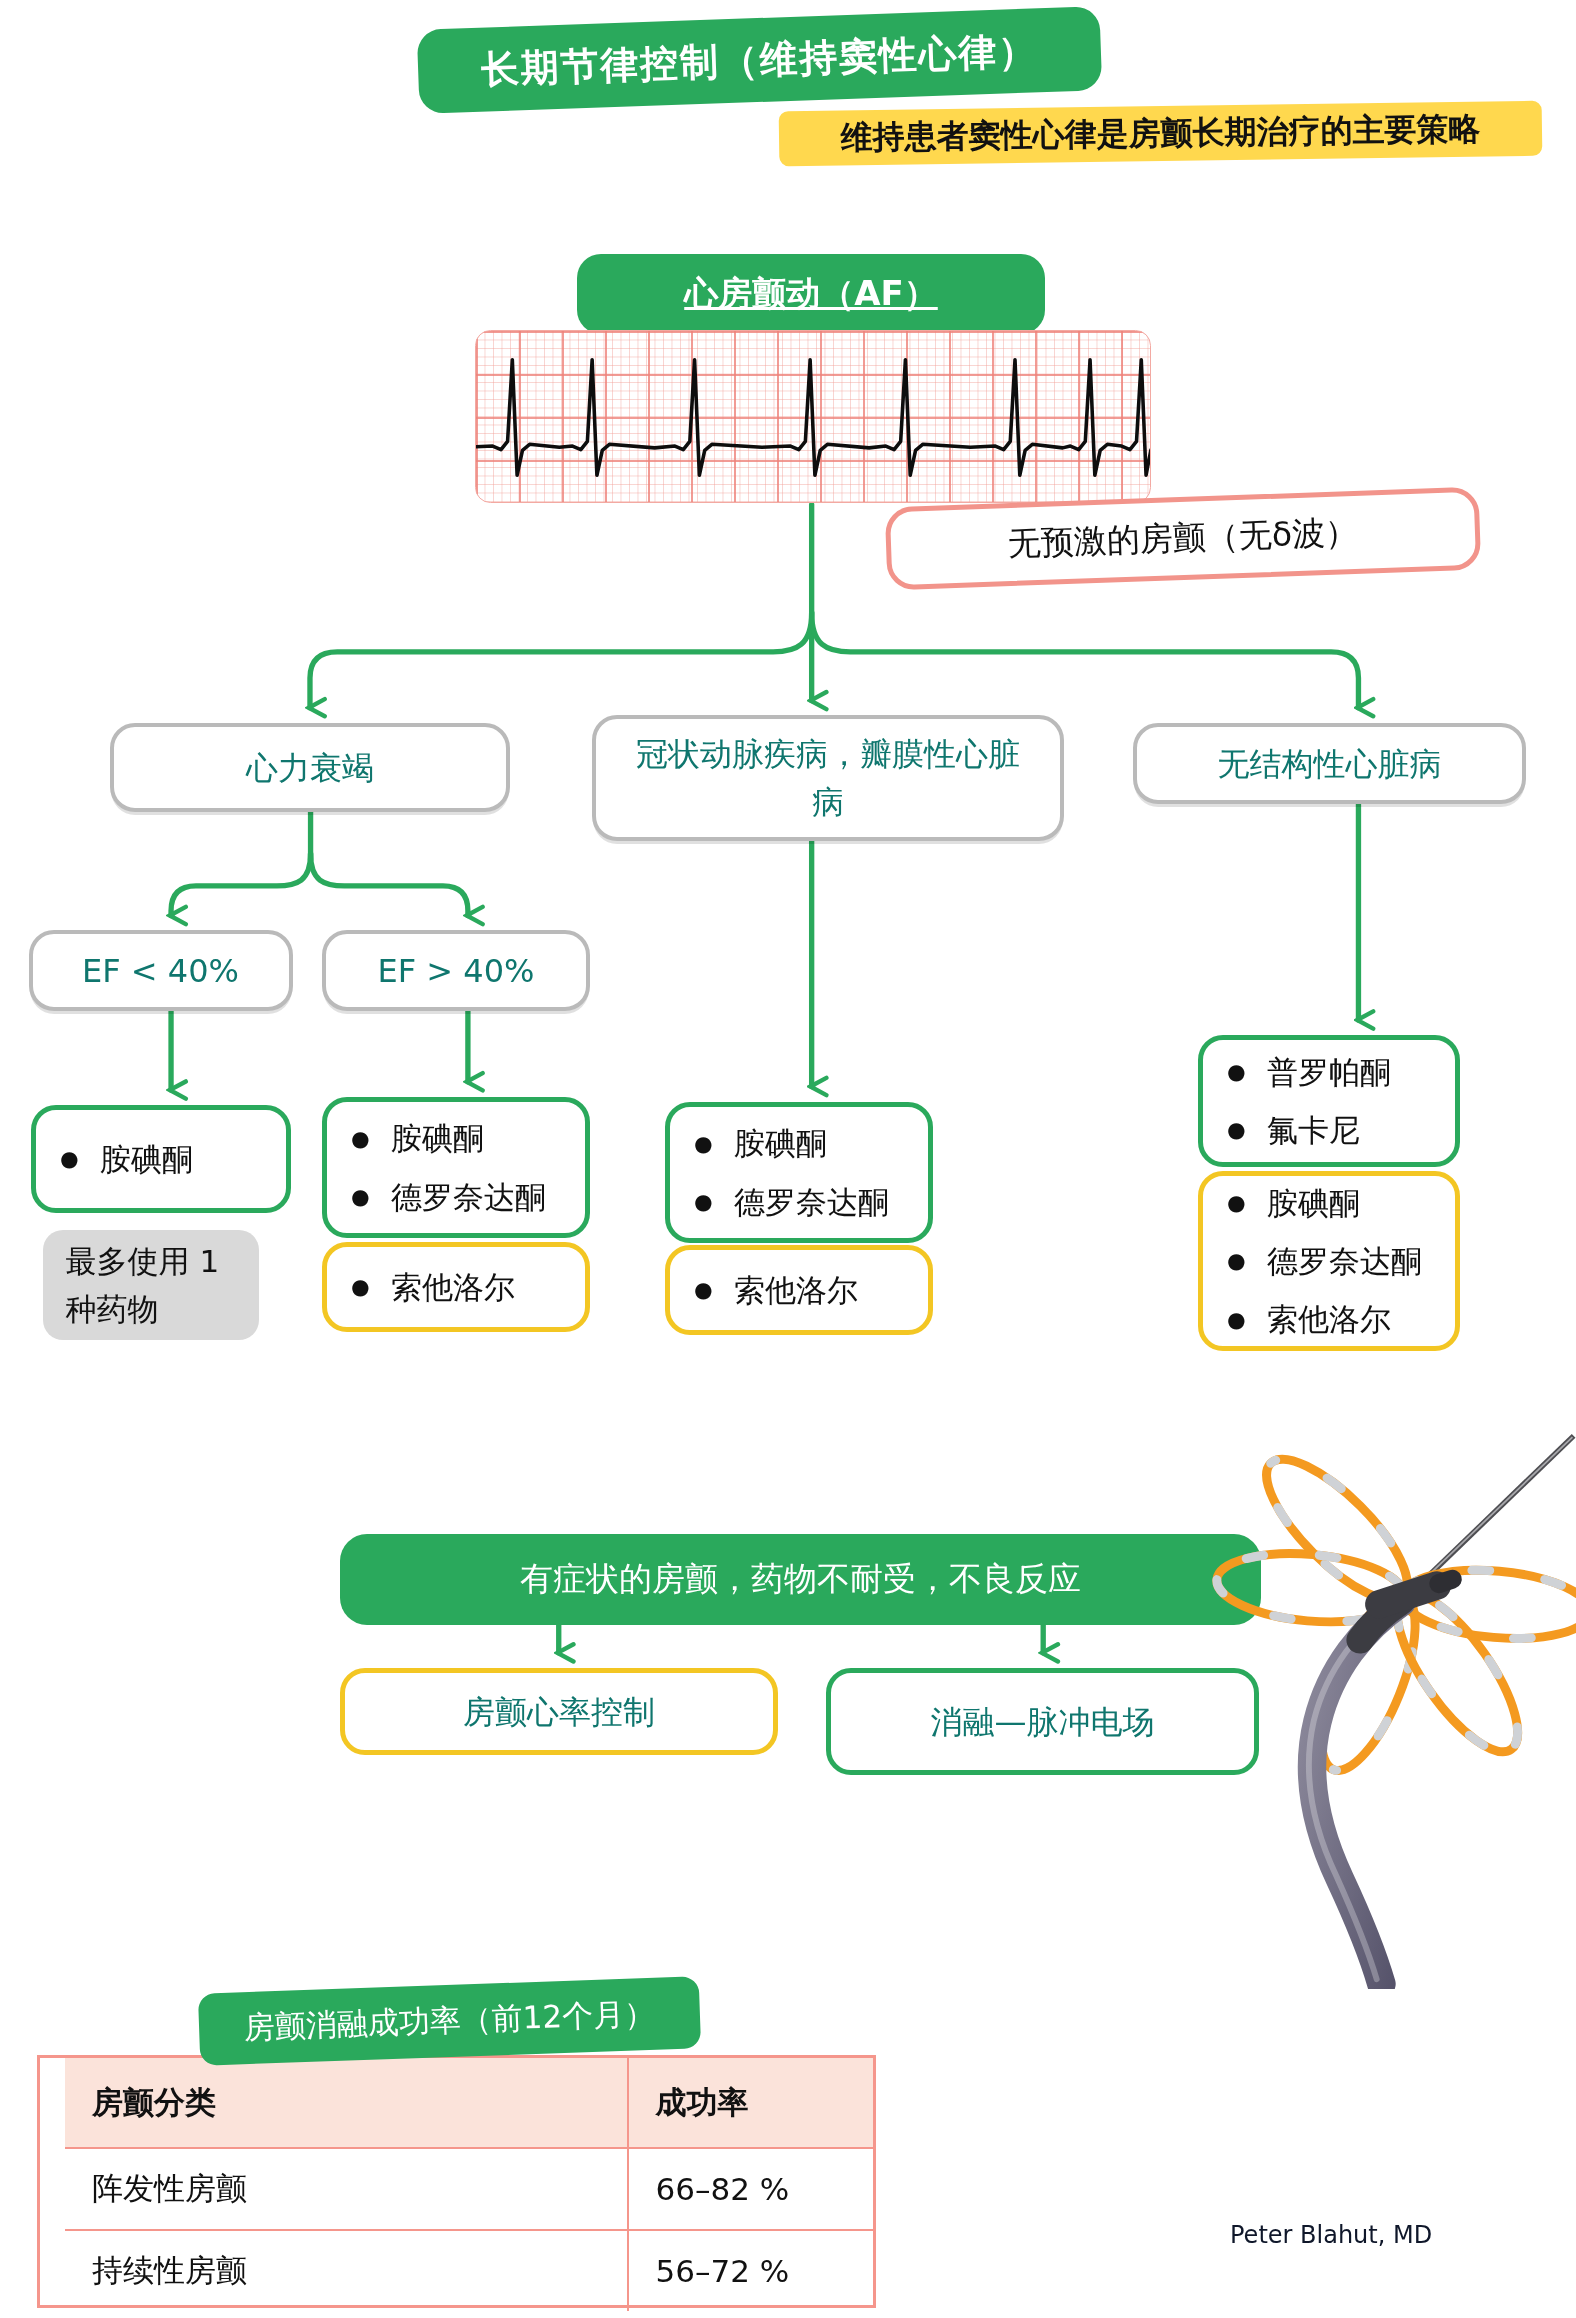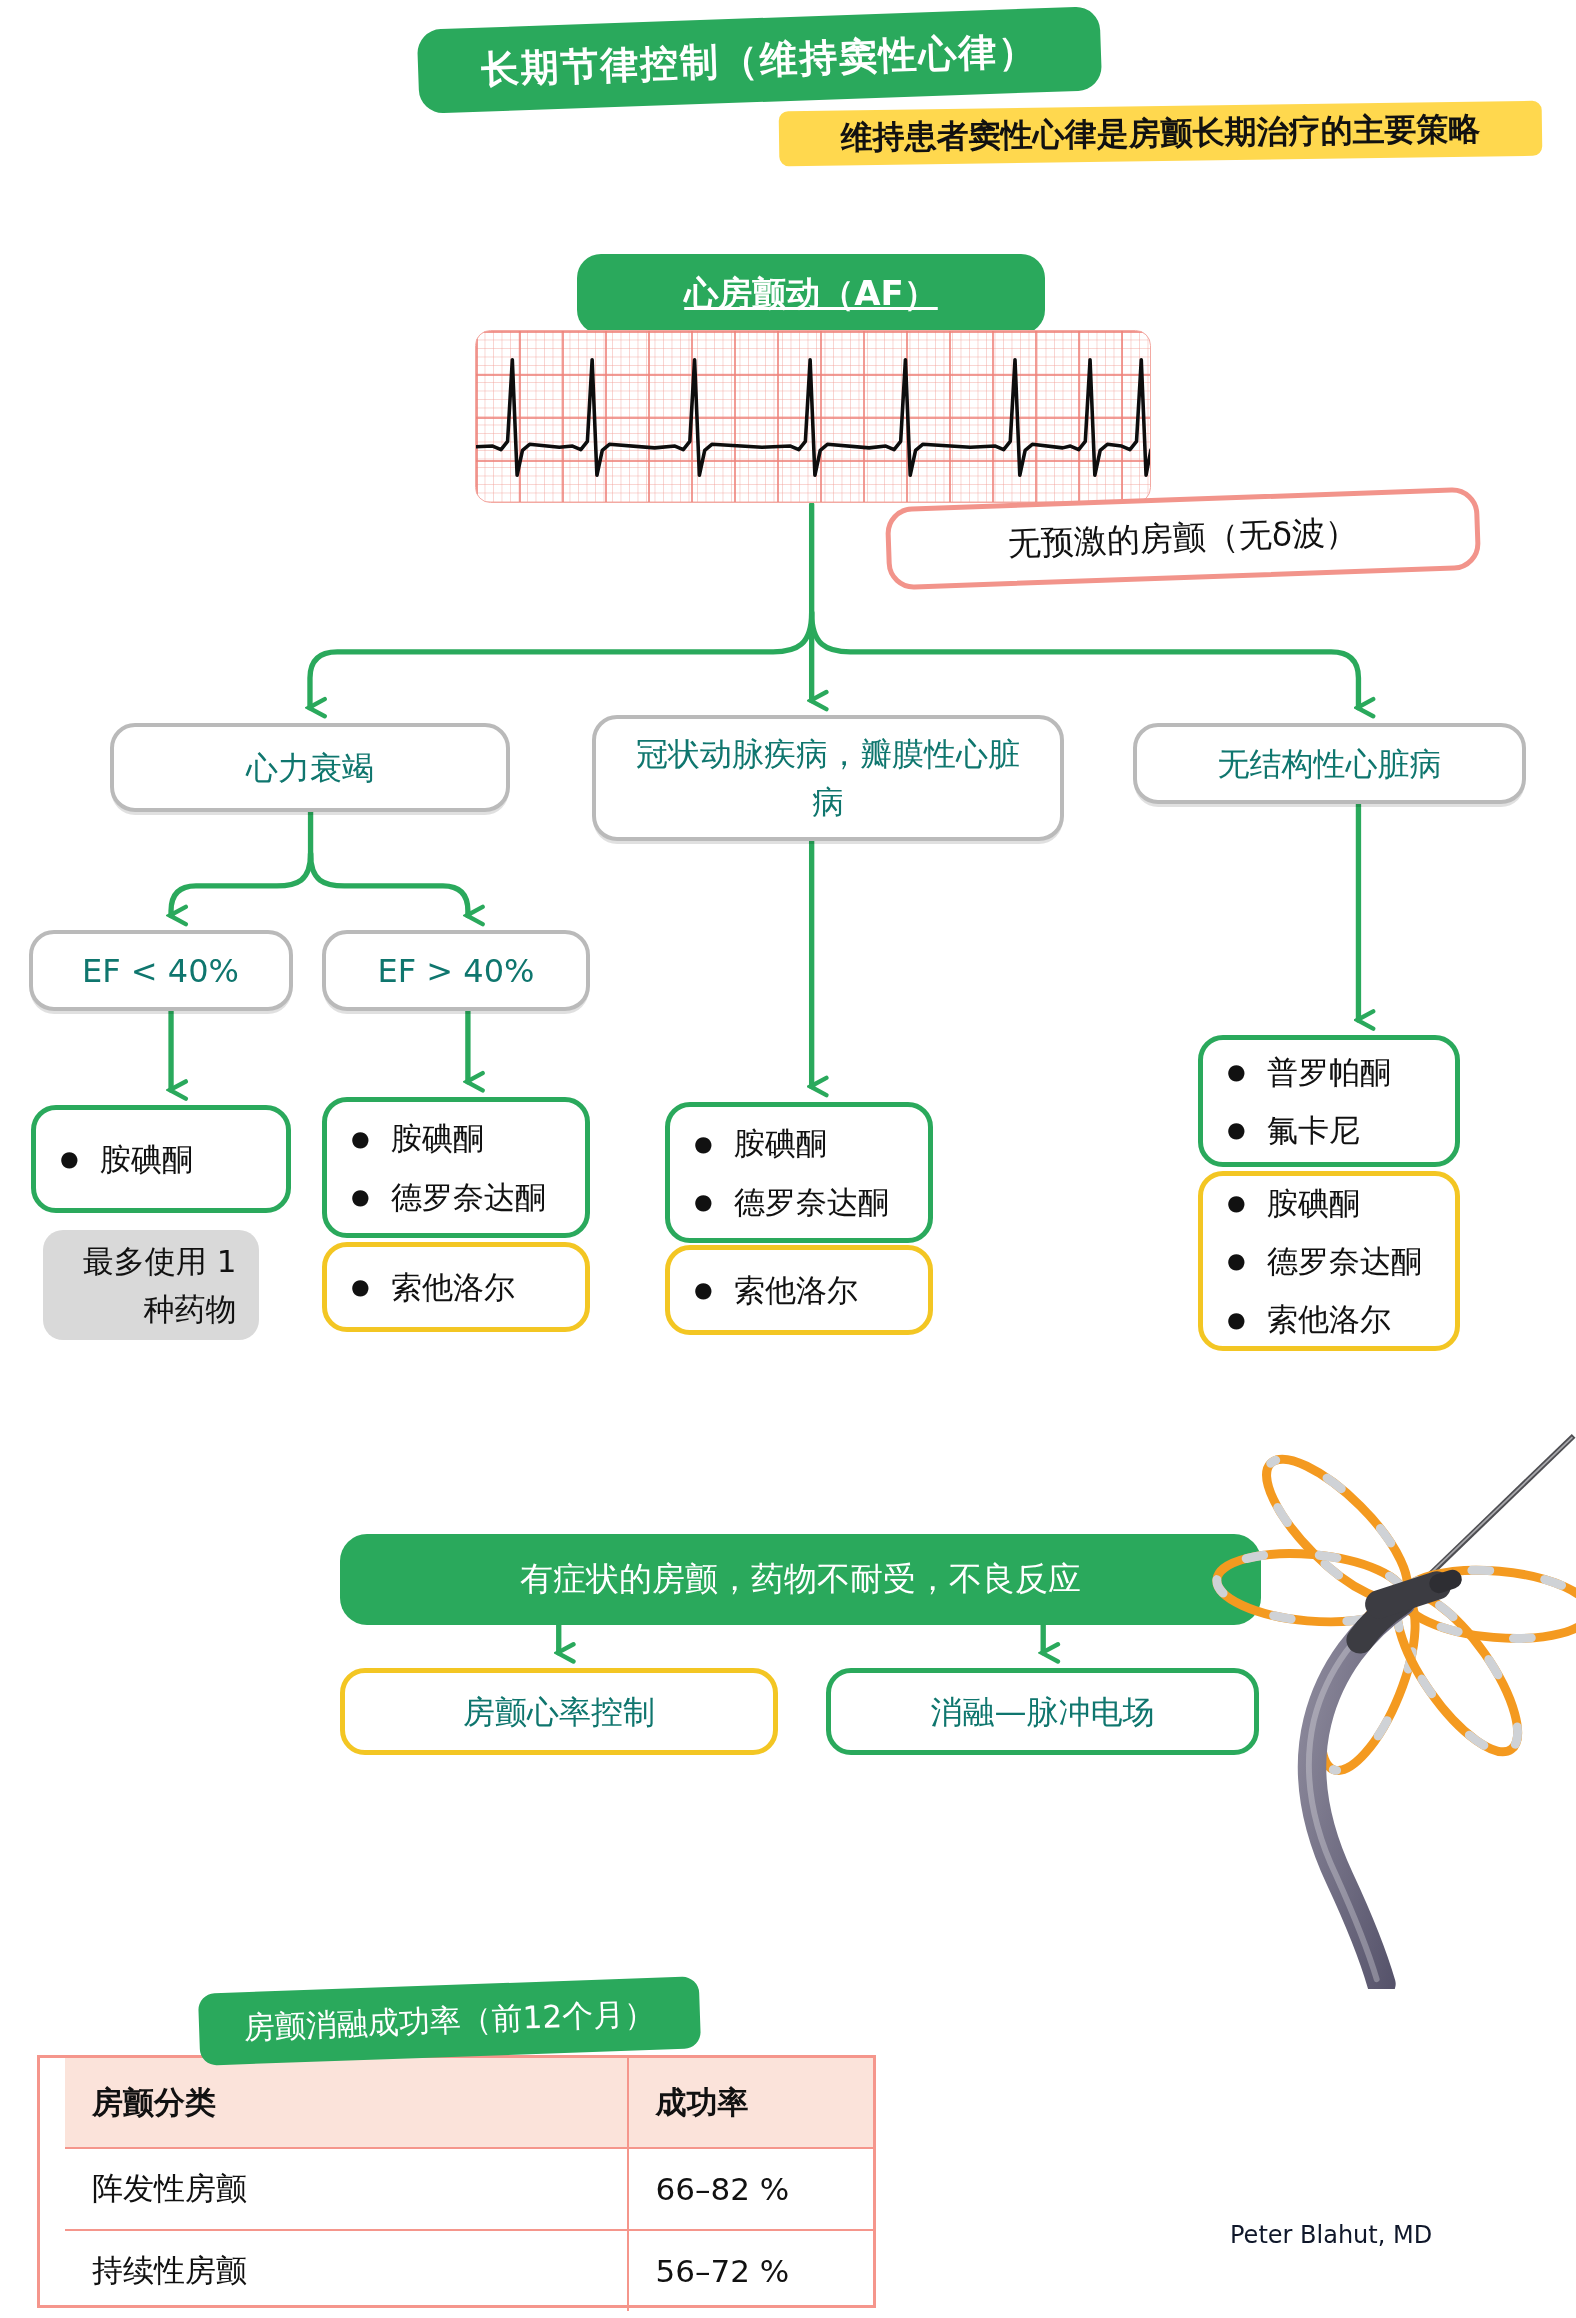--- a/index.html
+++ b/index.html
@@ -20,21 +20,21 @@
   .li{display:flex;align-items:center;gap:21.4px;text-align:left;line-height:1.3;}
   .dot{font-size:21.4px;line-height:1;flex:0 0 auto;}
 
   .title-banner{font-size:38px;font-weight:600;letter-spacing:1.8px;transform:rotate(-2deg);}
   .subtitle{background:#ffd84e;color:#111;font-size:32px;font-weight:700;border-radius:9.5px;
             transform:rotate(-0.8deg);}
   .af-node{font-size:34px;font-weight:600;text-decoration:underline;}
   .callout{background:#fff;border:5.3px solid #f2948b;border-radius:27px;font-size:33px;color:#111;
            transform:rotate(-2deg);}
   .note{background:#d9d9d9;border-radius:20px;font-size:31px;color:#111;line-height:1.55;
-        padding:14.2px 22.6px;display:flex;align-items:center;text-align:right;}
+        padding:14.2px 22.6px;display:flex;align-items:center;text-align:left;}
   .symptomatic{font-size:33px;font-weight:500;border-radius:27px;}
   .table-title{font-size:31px;font-weight:500;border-radius:16.6px;transform:rotate(-2deg);z-index:3;}
 
   .ecg{border-radius:15.4px;overflow:hidden;border:1.8px solid #f3a9a2;
        background-color:#fff;
        background-image:
          linear-gradient(rgba(238,130,122,.80) 1.8px, transparent 1.8px),
          linear-gradient(90deg, rgba(238,130,122,.80) 1.8px, transparent 1.8px),
          linear-gradient(rgba(242,160,152,.45) 1.2px, transparent 1.2px),
          linear-gradient(90deg, rgba(242,160,152,.45) 1.2px, transparent 1.2px);
@@ -172,21 +172,21 @@
       <span>德罗奈达酮</span>
     </div>
     <div class="li">
       <span class="dot">●</span>
       <span>索他洛尔</span>
     </div>
   </div>
 
   <div class="abs flex-c banner-green symptomatic" style="left:340px;top:1534px;width:921px;height:91px;text-align:center;">有症状的房颤，药物不耐受，不良反应</div>
   <div class="abs flex-c node yellow-border" style="left:340px;top:1668px;width:438px;height:87px;">房颤心率控制</div>
-  <div class="abs flex-c node green-border" style="left:826px;top:1668px;width:433px;height:87px;">消融—脉冲电场</div>
+  <div class="abs flex-c node green-border" style="left:826px;top:1668px;width:433px;height:107px;">消融—脉冲电场</div>
 
   <svg class="abs overlay" style="left:1175px;top:1419px;" width="401" height="570" viewBox="0 0 676 960">
     <defs>
       <linearGradient id="gshaft" x1="0" y1="0" x2="1" y2="1">
         <stop offset="0" stop-color="#8f8c9e"></stop>
         <stop offset="1" stop-color="#535068"></stop>
       </linearGradient>
     </defs>
     <line x1="390" y1="300" x2="672" y2="28" stroke="#4e4e52" stroke-width="9"></line>
     <line x1="393" y1="296" x2="670" y2="30" stroke="#a8a8ac" stroke-width="3"></line>

